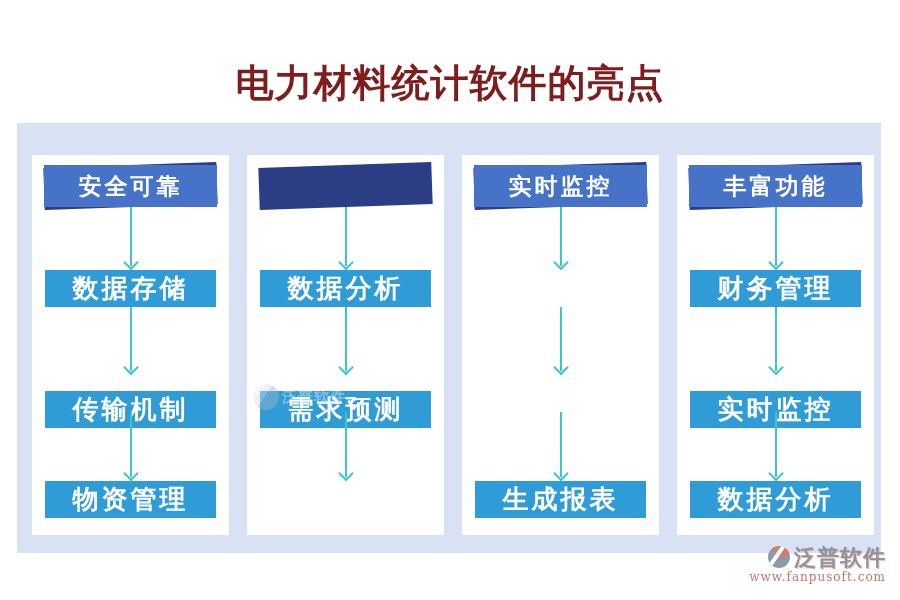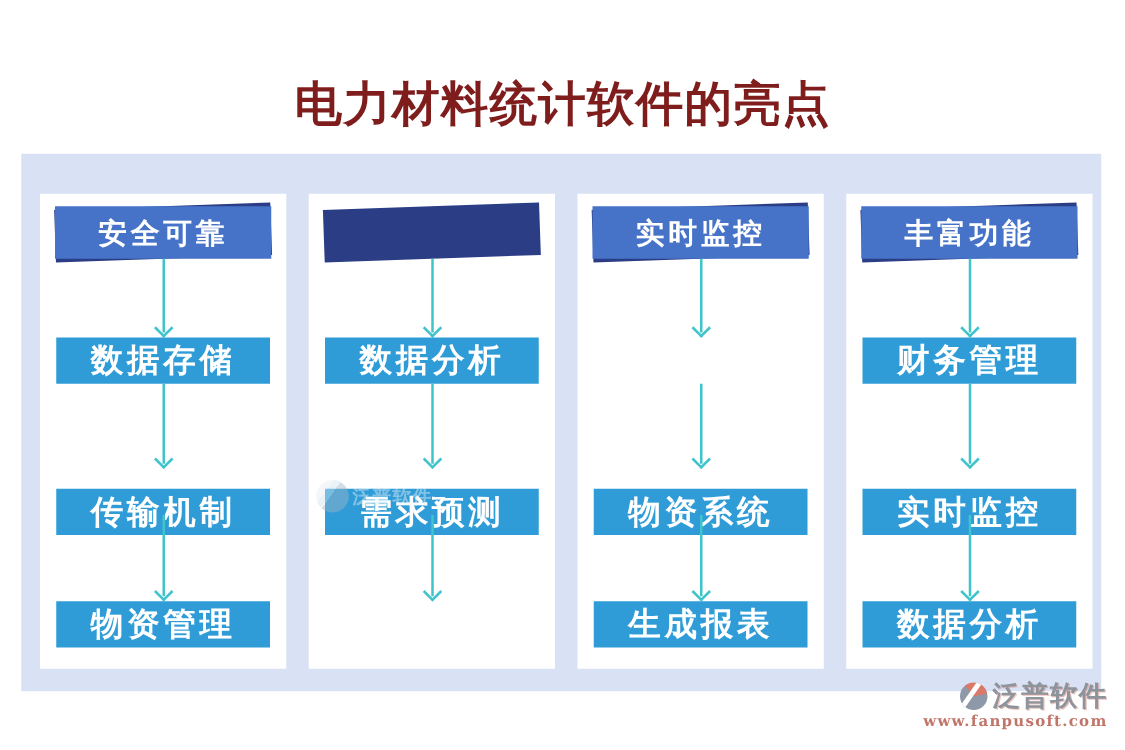--- a/index.html
+++ b/index.html
@@ -79,21 +79,21 @@
   }
   .brand-icon::after{
     content:"";position:absolute;left:6px;top:-4px;width:4px;height:30px;
     background:#ffffff;transform:rotate(35deg);
   }
   .brand-name{
     font-size:22px;font-weight:bold;color:#8d949c;letter-spacing:1px;
     text-shadow:1px 1px 0 rgba(216,121,106,0.45);
   }
   .brand-url{
-    margin-top:3px;font-size:12px;font-weight:bold;color:#c1766a;letter-spacing:1px;
+    margin-top:3px;font-size:12px;font-weight:normal;color:#c1766a;letter-spacing:1px;
   }
 </style>
 </head>
 <body>
 
 <div class="page-title">电力材料统计软件的亮点</div>
 
 <div class="panel">
 
   <div class="card c0">
@@ -132,23 +132,20 @@
     </div>
   </div>
 
   <div class="card c2">
     <div class="hshadow"></div>
     <div class="hbox">
       <span>实时监控</span>
     </div>
     <div class="arrow a0"></div>
     <div class="arrow a1"></div>
-    <div class="ibox i1">
-      <span>物资系统</span>
-    </div>
     <div class="arrow a2"></div>
     <div class="ibox i2">
       <span>生成报表</span>
     </div>
   </div>
 
   <div class="card c3">
     <div class="hshadow"></div>
     <div class="hbox">
       <span>丰富功能</span>

